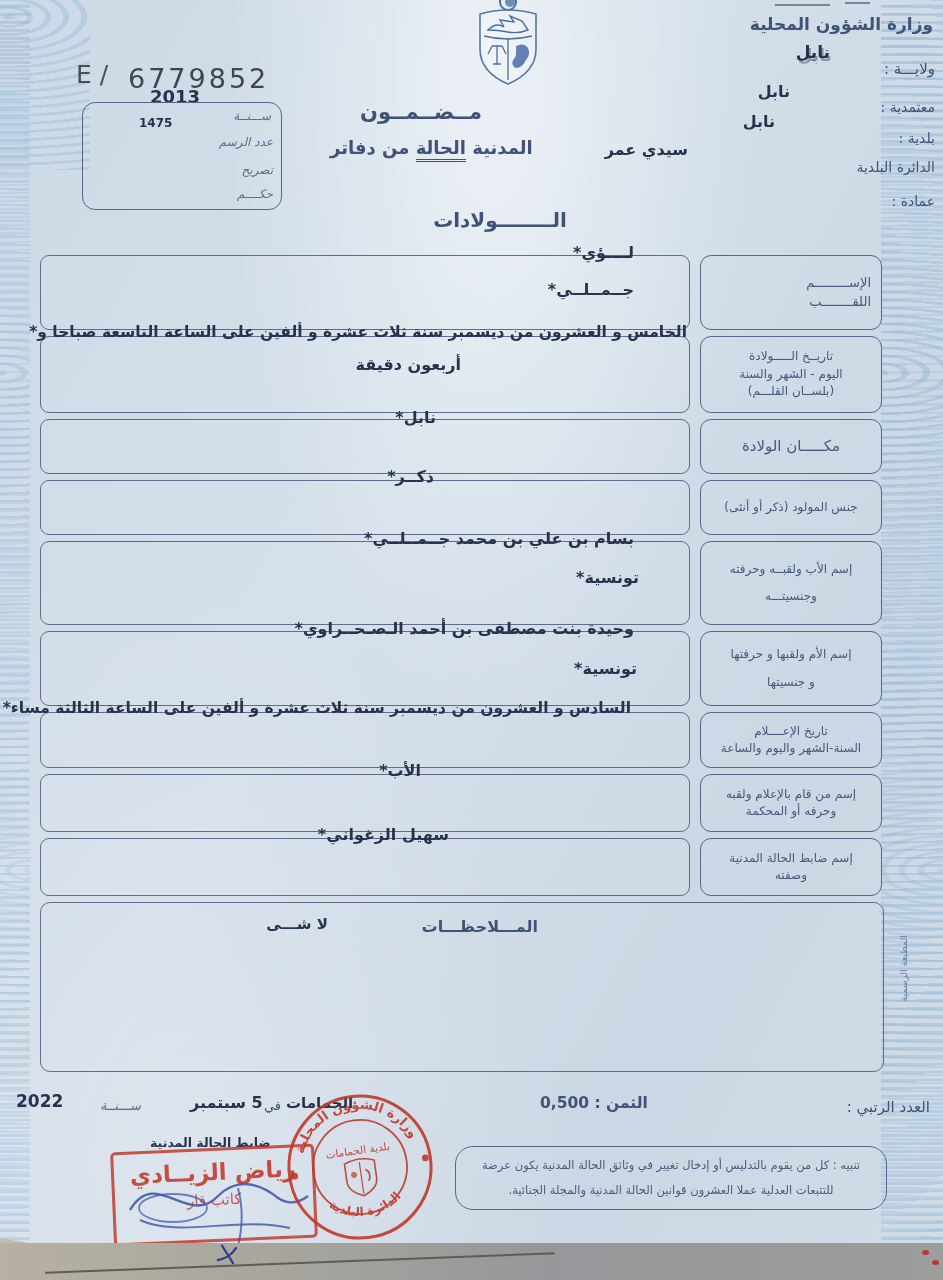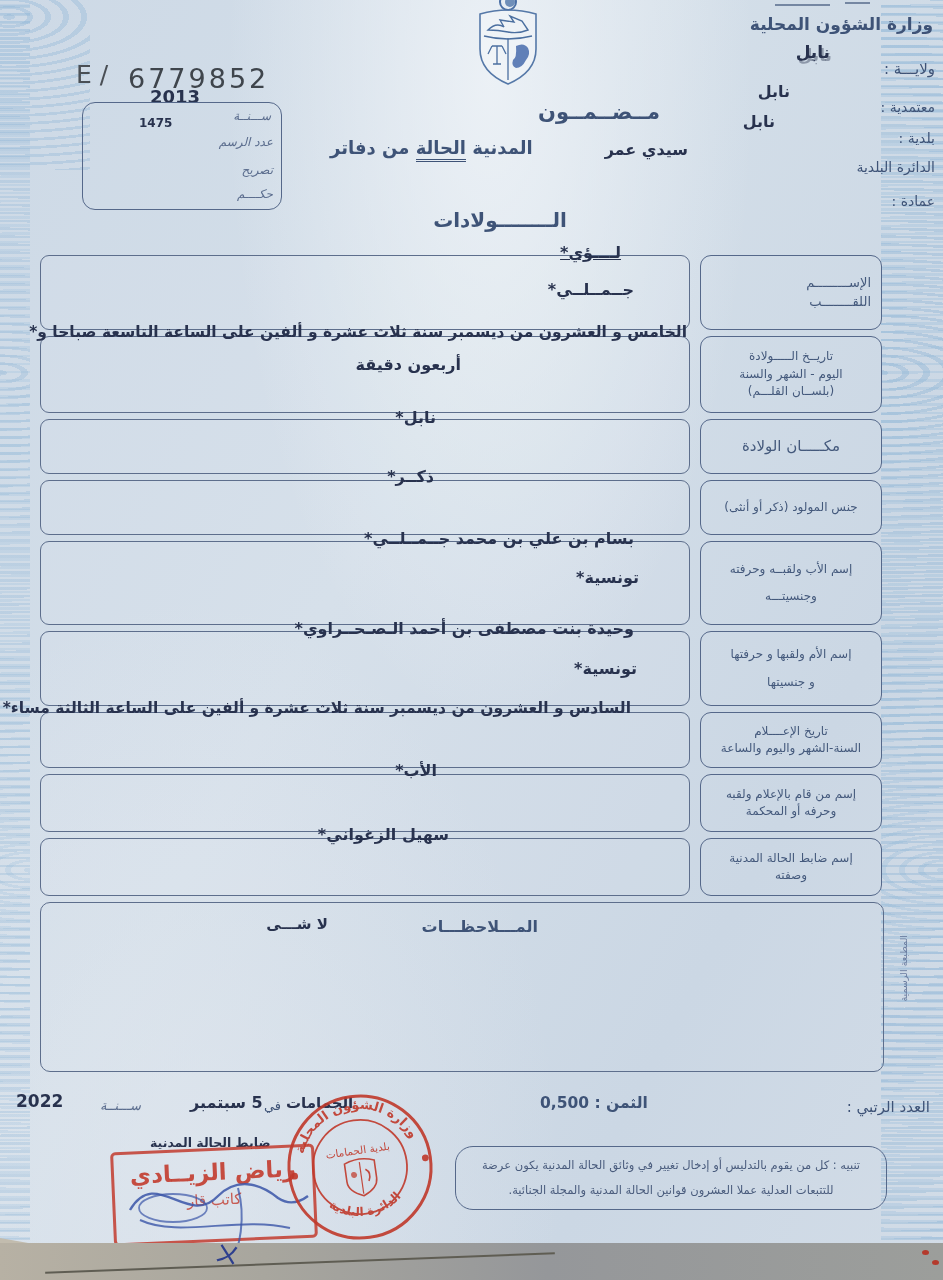--- a/index.html
+++ b/index.html
@@ -106,34 +106,34 @@
     <div class="serialbox">
       <span class="abs ar hand" style="right:10px;top:6px;">ســـنــة</span>
       <span class="abs ar hand" style="right:8px;top:32px;">عدد الرسم</span>
       <span class="abs ar hand" style="right:8px;top:60px;">تصريح</span>
       <span class="abs ar hand" style="right:8px;top:84px;">حكــــم</span>
       <span class="abs stampink" style="left:56px;top:13px;font-size:12px;">1475</span>
     </div>
   </div>
 
   <div>
-    <div class="abs ar print" style="left:360px;top:100px;width:300px;text-align:right;font-size:21px;font-weight:bold;">مــضــمــون</div>
+    <div class="abs ar print" style="left:360px;top:100px;width:300px;text-align:left;font-size:21px;font-weight:bold;">مــضــمــون</div>
     <div class="abs ar print" style="left:330px;top:137px;width:340px;text-align:left;font-size:18px;font-weight:bold;">
       <span>المدنية</span>
       <span style="border-bottom:3px double #3e5377;padding-bottom:1px;">الحالة</span>
       <span>من دفاتر</span>
     </div>
     <div class="abs ar print" style="left:340px;top:208px;width:320px;text-align:center;font-size:20px;font-weight:bold;">الــــــــولادات</div>
   </div>
 
   <div class="formwrap">
 
     <div class="frow" style="height:75px;">
       <div class="vbox">
-        <span class="val ar" style="right:68px;top:-13px;text-decoration:underline;">لــــؤي*</span>
+        <span class="val ar" style="right:55px;top:-13px;">لــــؤي*</span>
         <span class="val ar" style="right:55px;top:24px;">جــمــلــي*</span>
       </div>
       <div class="lbox" style="text-align:right;">
         <span class="lbl ar">الإســـــــــم</span>
         <span class="lbl ar">اللقــــــــب</span>
       </div>
     </div>
 
     <div class="frow" style="height:77px;">
       <div class="vbox">
@@ -192,21 +192,21 @@
         <span class="val ar long" style="right:58px;top:-14px;">السادس و العشرون من ديسمبر سنة ثلاث عشرة و ألفين على الساعة الثالثة مساء*</span>
       </div>
       <div class="lbox">
         <span class="lbl ar sm">تاريخ الإعــــلام</span>
         <span class="lbl ar sm">السنة-الشهر واليوم والساعة</span>
       </div>
     </div>
 
     <div class="frow" style="height:58px;">
       <div class="vbox">
-        <span class="val ar" style="right:252px;top:-14px;">الأب*</span>
+        <span class="val ar" style="right:268px;top:-14px;">الأب*</span>
       </div>
       <div class="lbox">
         <span class="lbl ar sm">إسم من قام بالإعلام ولقبه</span>
         <span class="lbl ar sm">وحرفه أو المحكمة</span>
       </div>
     </div>
 
     <div class="frow" style="height:58px;">
       <div class="vbox">
         <span class="val ar" style="right:240px;top:-14px;">سهيل الزغواني*</span>

